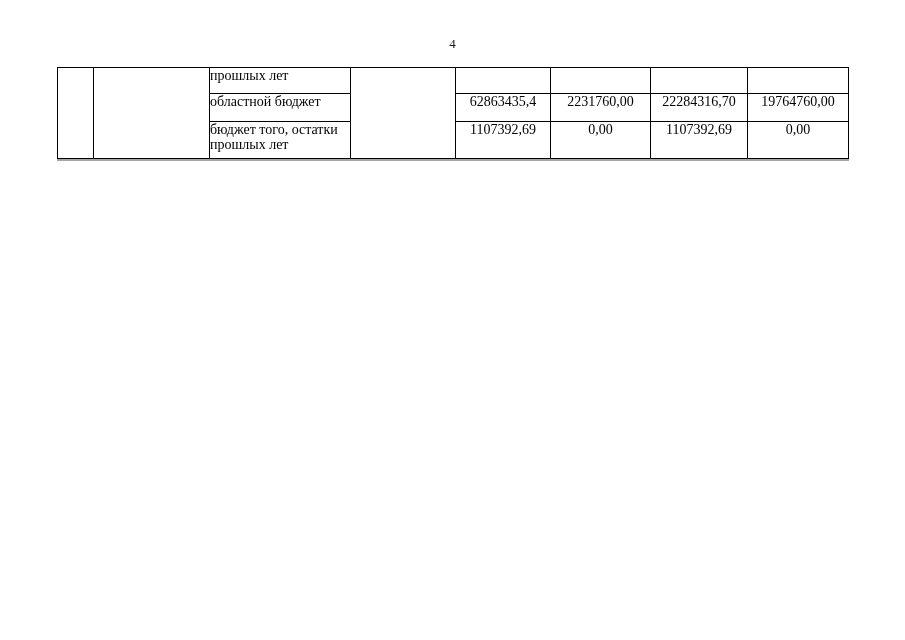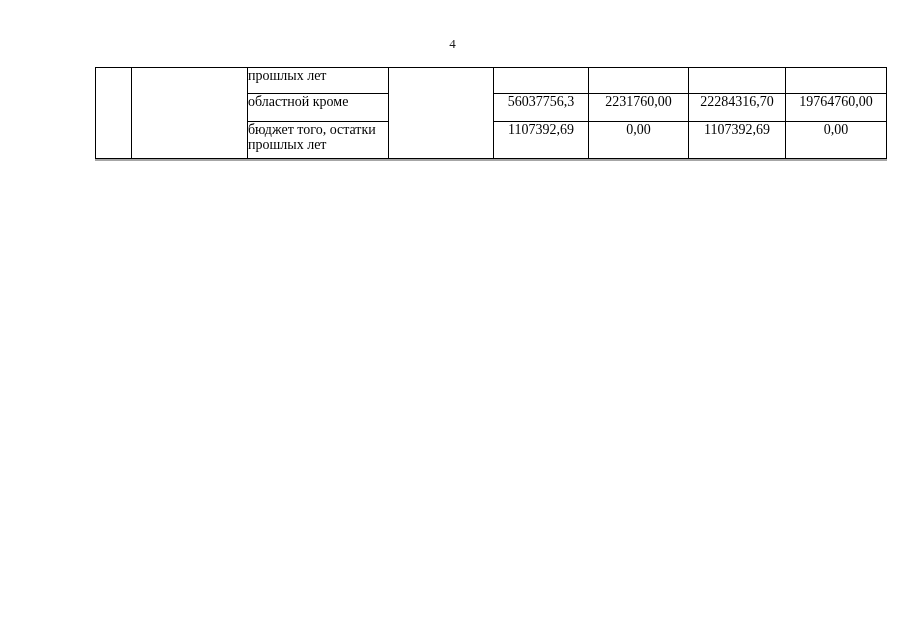--- a/index.html
+++ b/index.html
@@ -26,21 +26,20 @@
     color: #1a1a1a;
   }
   table.doc-table {
     position: absolute;
     left: 57px;
     top: 67px;
     border-collapse: collapse;
     table-layout: fixed;
     
     box-shadow: 0 2px 0 0 #a6a6a6;
-    margin-left: 38px;
   }
   table.doc-table td {
     border: 1px solid #000000;
     padding: 0;
     vertical-align: top;
     font-size: 14px;
     line-height: 15px;
     overflow: hidden;
     white-space: normal;
     word-wrap: break-word;
@@ -78,22 +77,22 @@
       <td rowspan="3"></td>
       <td rowspan="3"></td>
       <td class="label-cell">прошлых лет</td>
       <td rowspan="3"></td>
       <td class="num-cell"></td>
       <td class="num-cell"></td>
       <td class="num-cell"></td>
       <td class="num-cell"></td>
     </tr>
     <tr class="row-2">
-      <td class="label-cell">областной кроме</td>
-      <td class="num-cell">56037756,3</td>
+      <td class="label-cell">областной бюджет</td>
+      <td class="num-cell">62863435,4</td>
       <td class="num-cell">2231760,00</td>
       <td class="num-cell">22284316,70</td>
       <td class="num-cell">19764760,00</td>
     </tr>
     <tr class="row-3">
       <td class="label-cell">бюджет того, остатки прошлых лет</td>
       <td class="num-cell">1107392,69</td>
       <td class="num-cell">0,00</td>
       <td class="num-cell">1107392,69</td>
       <td class="num-cell">0,00</td>

